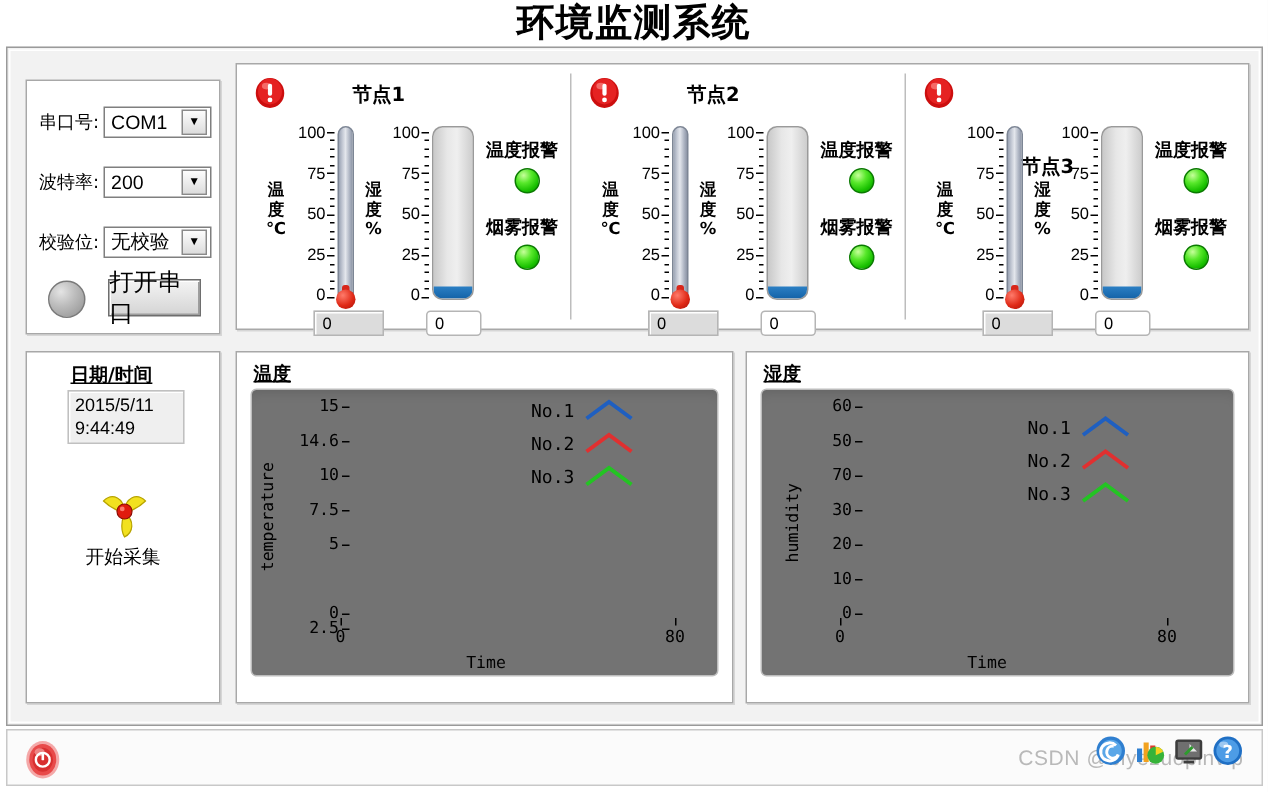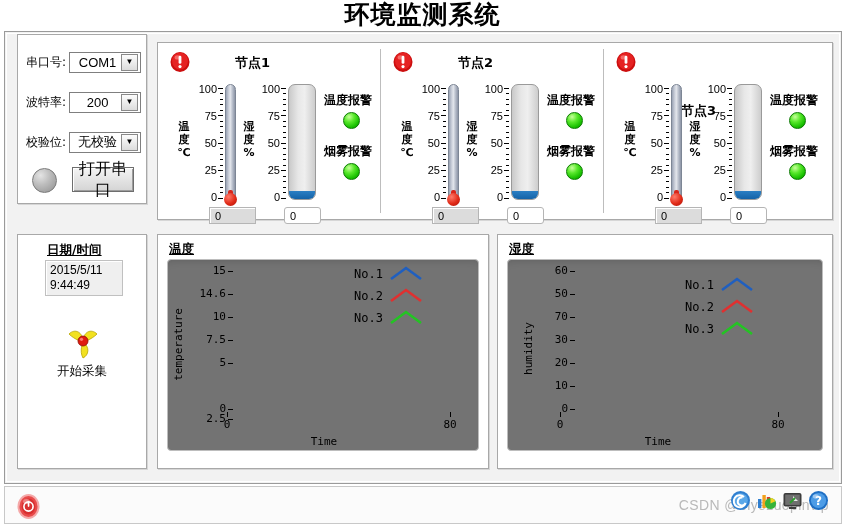--- a/index.html
+++ b/index.html
@@ -46,21 +46,21 @@
 
   
   .panel {
     position: absolute;
     background: #ffffff;
     border: 1px solid #a8a8a8;
     box-shadow: inset 0 0 0 1px #ffffff, 1px 1px 0 0 #d6d6d6;
   }
 
   
-  #serial-panel { left: 12px; top: 2px; width: 130px; height: 170px; text-align: center; }
+  #serial-panel { left: 12px; top: 21px; width: 130px; height: 170px; }
   .field-row {
     position: absolute;
     left: 8px;
     height: 22px;
     display: flex;
     align-items: center;
   }
   .field-label {
     font-size: 12px;
     color: #000;

